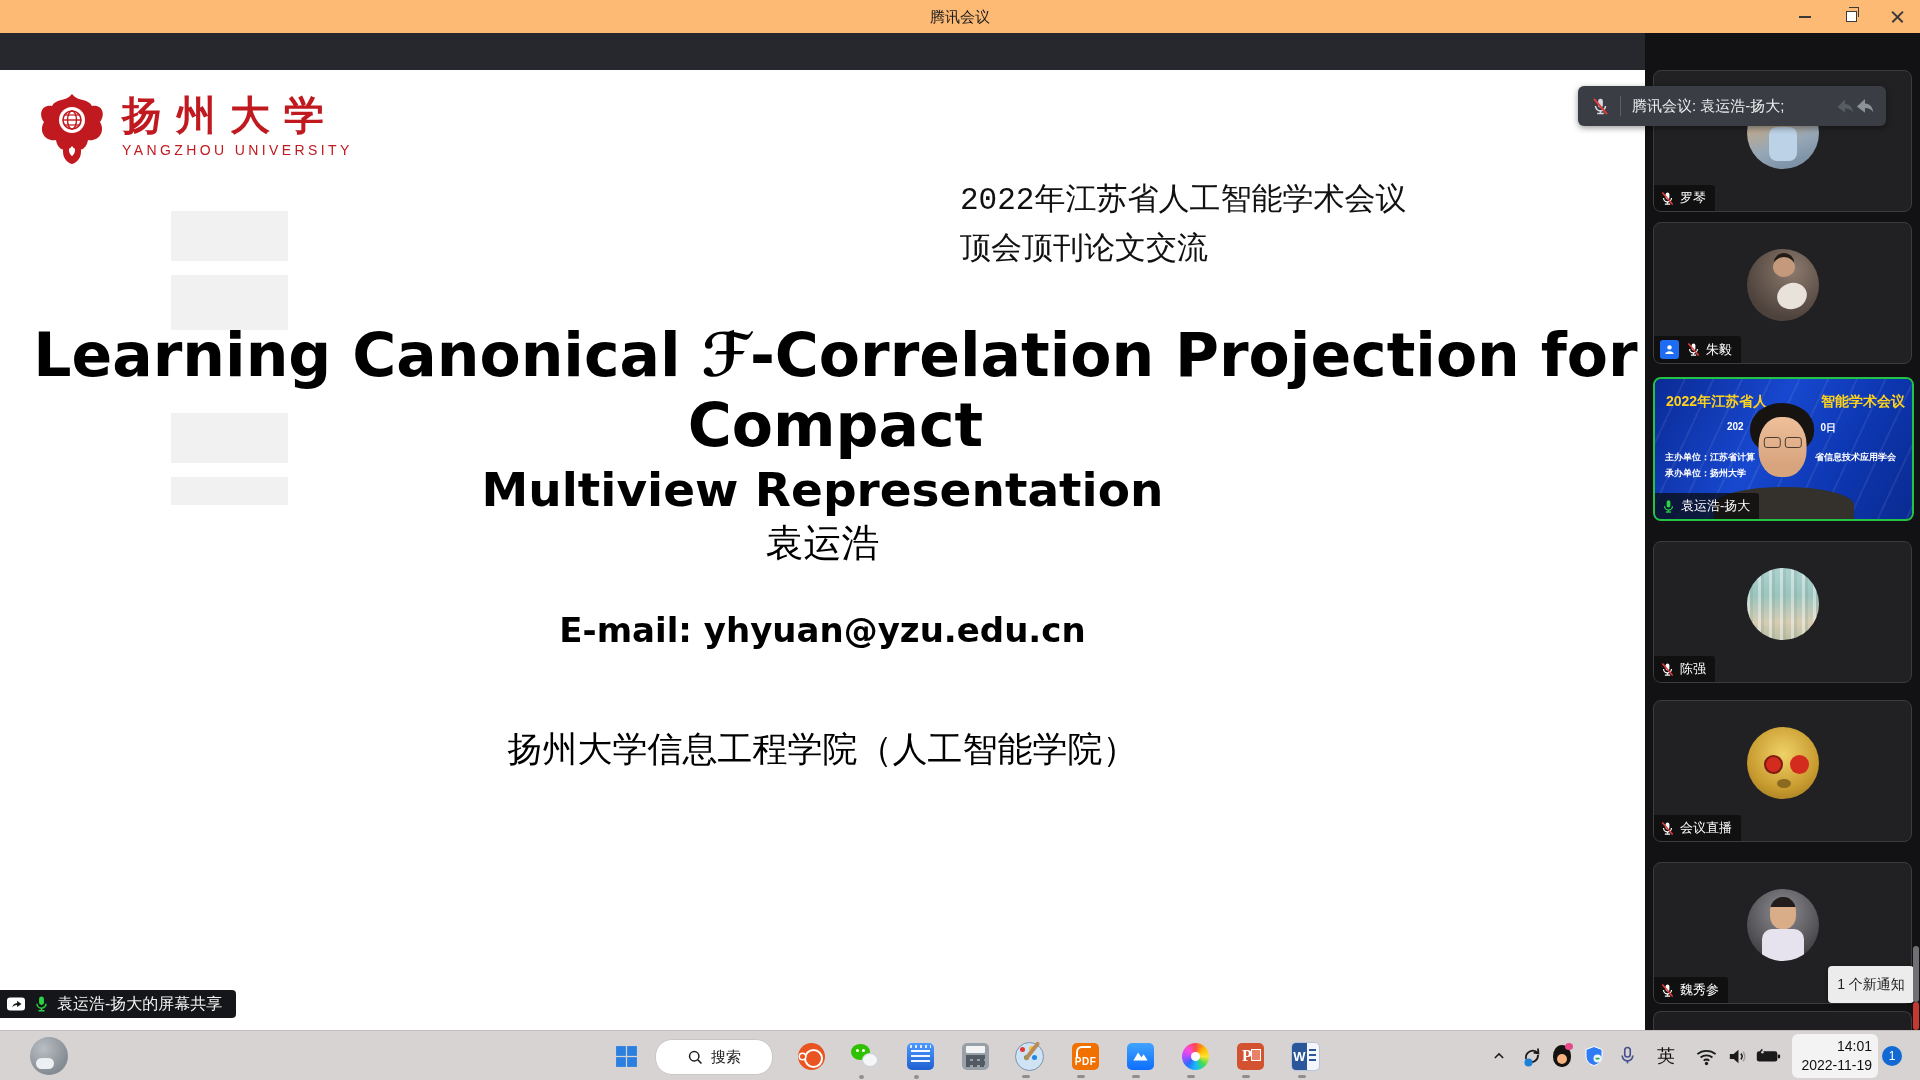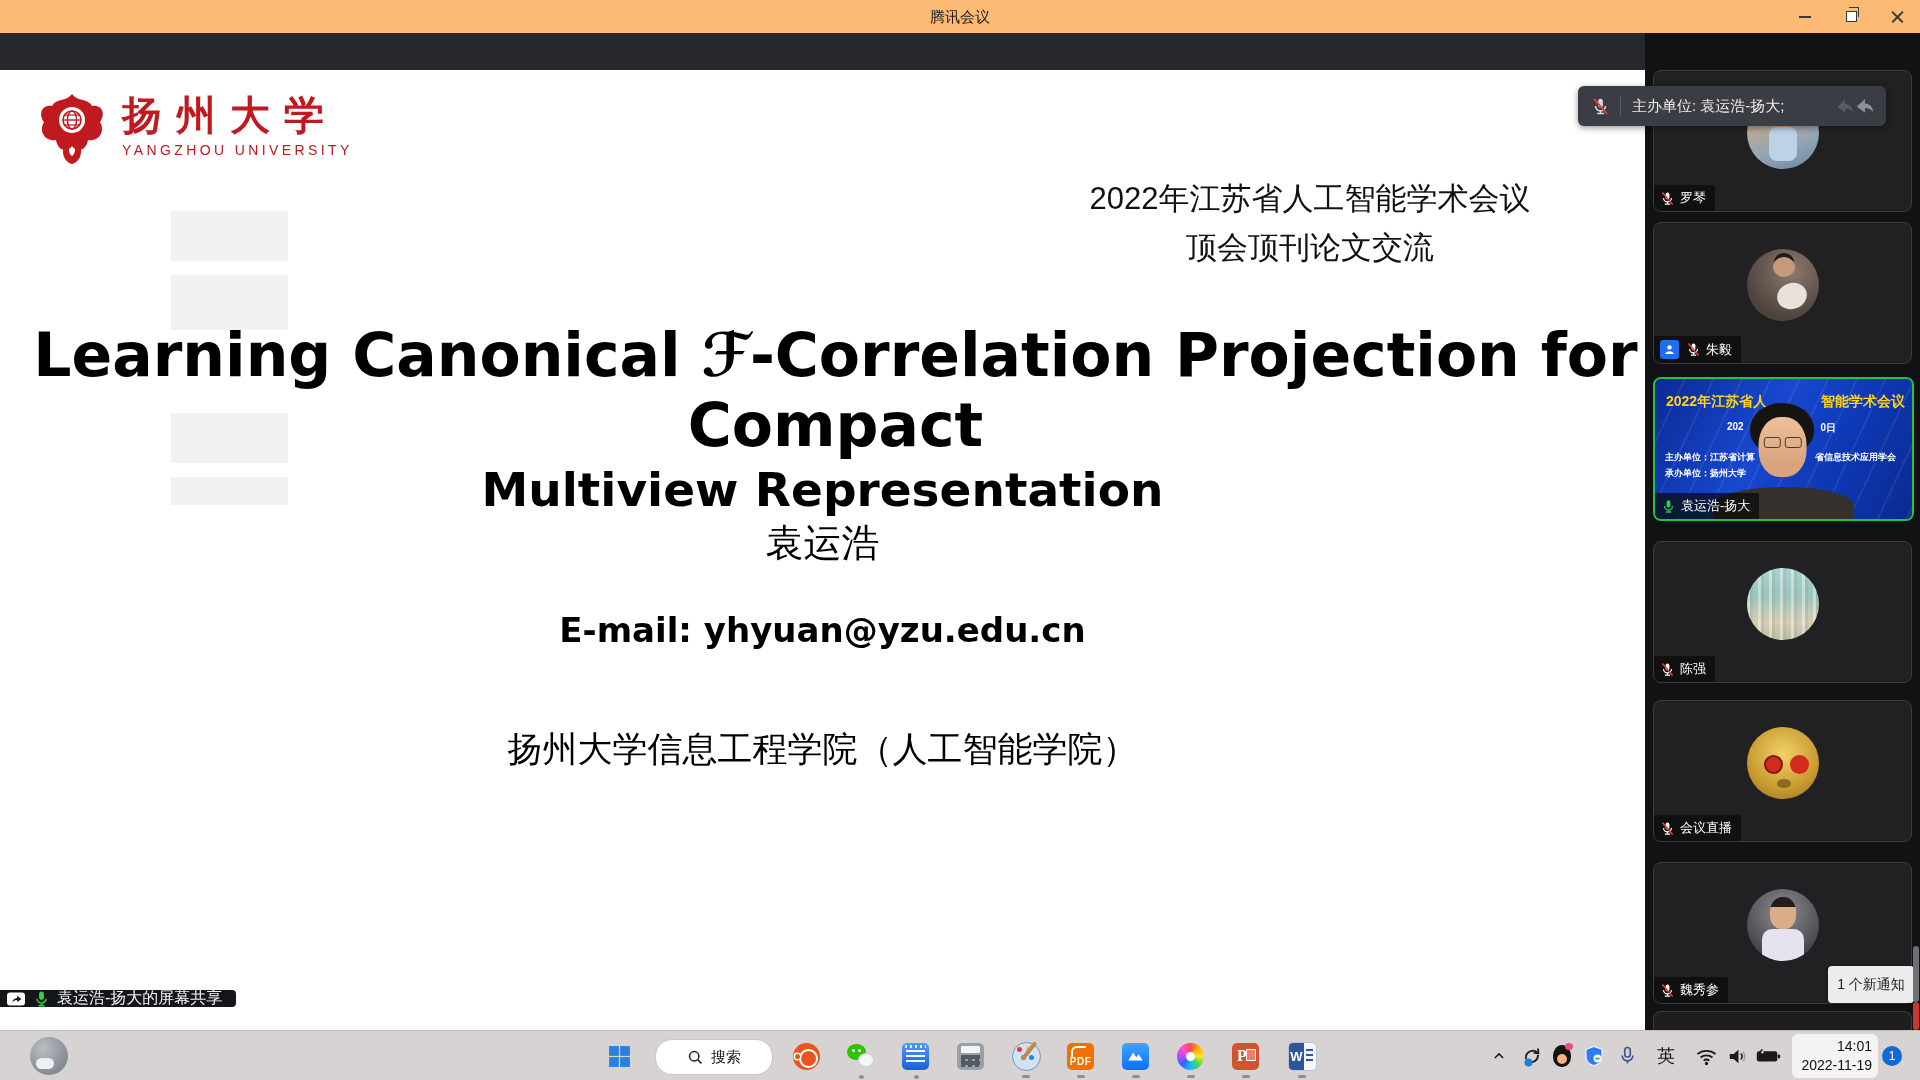--- a/index.html
+++ b/index.html
@@ -25,37 +25,37 @@
 
   
   .slide{position:absolute;left:0;top:70px;width:1645px;height:960px;background:#ffffff;z-index:5;}
   .ghost{position:absolute;background:#f1f1f2;}
   .logo{position:absolute;left:36px;top:22px;display:flex;align-items:flex-start;}
   .logo-emblem{width:72px;height:78px;}
   .logo-text{margin-left:14px;padding-top:4px;}
   .logo-cn{font-family:"Liberation Serif","DejaVu Serif",serif;font-weight:bold;
            color:#c0191f;font-size:40px;letter-spacing:14px;line-height:1.0;white-space:nowrap;}
   .logo-en{color:#c0191f;font-size:14px;letter-spacing:3.4px;margin-top:6px;white-space:nowrap;}
-  .conf{position:absolute;left:960px;top:108px;width:700px;text-align:center;
-        font-family:Liberation Sans, sans-serif;color:#111;}
+  .conf{position:absolute;left:960px;top:108px;width:700px;
+        font-family:Liberation Mono, monospace;color:#111;}
   .conf-l1{font-size:31px;}
   .conf-l2{font-size:31px;margin-top:7px;}
   .slide-title{position:absolute;left:0;top:250px;width:1645px;text-align:center;color:#000;
                font-family:"DejaVu Sans",sans-serif;font-weight:600;}
   .slide-title .t1{font-size:60px;margin-left:26px;}
   .slide-title .t2{font-size:47px;margin-top:2px;}
   .author{position:absolute;left:0;top:448px;width:1645px;text-align:center;
           font-family:"Liberation Serif","DejaVu Serif",serif;font-size:38px;color:#000;}
   .email{position:absolute;left:0;top:540px;width:1645px;text-align:center;
          font-family:"DejaVu Sans",sans-serif;font-weight:600;font-size:34px;color:#000;}
   .affil{position:absolute;left:0;top:656px;width:1645px;text-align:center;
          font-family:"Liberation Serif","DejaVu Serif",serif;font-size:35px;color:#000;}
 
   
-  .share-bar{position:absolute;left:0;top:990px;height:17px;display:flex;align-items:center;gap:8px;
+  .share-bar{position:absolute;left:0;top:990px;height:28px;display:flex;align-items:center;gap:8px;
              padding:0 14px 0 6px;background:#141619;border-radius:0 4px 4px 0;z-index:40;}
   .share-bar .txt{color:#f2f2f2;font-size:16px;white-space:nowrap;}
   .share-ico{width:20px;height:18px;display:inline-flex;}
   .mic-green{width:15px;height:18px;display:inline-flex;}
 
   
   .sidebar{position:absolute;left:1645px;top:33px;width:275px;height:997px;background:#121214;z-index:20;}
   .tile{position:absolute;left:8px;width:257px;height:140px;background:#212123;
         border:1px solid #3c3c3f;border-radius:8px;overflow:hidden;}
   .tile.speaking{border:2px solid #23c343;}
@@ -123,21 +123,21 @@
   .notif span{color:#222;font-size:14px;white-space:nowrap;}
   .vscroll{position:absolute;left:1913px;top:70px;width:6px;height:960px;z-index:46;}
   .vscroll .thumb{position:absolute;left:0;top:876px;width:6px;height:56px;border-radius:3px;background:#707074;}
   .vscroll .red{position:absolute;left:0;top:932px;width:6px;height:28px;border-radius:3px;background:#c23a31;}
   .tile-partial{position:absolute;left:8px;top:978px;width:257px;height:19px;background:#1e1e20;
                 border:1px solid #3c3c3f;border-bottom:none;border-radius:8px 8px 0 0;}
 
   
   .taskbar{position:absolute;left:0;top:1030px;width:1920px;height:50px;background:#d6d3d2;
            border-top:1px solid rgba(0,0,0,.10);z-index:60;}
-  .tb-item{position:absolute;top:9px;width:32px;height:32px;display:flex;align-items:center;justify-content:flex-start;}
+  .tb-item{position:absolute;top:9px;width:32px;height:32px;display:flex;align-items:center;justify-content:flex-end;}
   .tb-dash{position:absolute;top:44px;width:8px;height:3px;border-radius:2px;background:#8f8f8f;}
   .tb-dot{position:absolute;top:44px;width:5px;height:4px;border-radius:50%;background:#8f8f8f;}
   .tb-weather{position:absolute;left:30px;top:6px;width:38px;height:38px;border-radius:50%;
               background:radial-gradient(circle at 35% 30%,#b9bec4,#858b92 72%);}
   .tb-weather::after{content:"";position:absolute;left:6px;bottom:6px;width:18px;height:11px;border-radius:8px;background:#edf0f3;}
   .tb-search{position:absolute;left:655px;top:8px;width:116px;height:34px;background:#ffffff;border:1px solid #c9c6c5;
              border-radius:17px;display:flex;align-items:center;justify-content:center;gap:7px;}
   .tb-search span{font-size:15px;color:#1f1f1f;}
   .ico-box{width:27px;height:27px;border-radius:5px;position:relative;}
   .pdf-box{background:#f07000;display:flex;align-items:flex-end;justify-content:center;}
@@ -384,21 +384,21 @@
 
   <div class="toast">
     <svg class="mic" viewBox="0 0 16 16">
       <rect x="6" y="1.5" width="4" height="7.5" rx="2" fill="#d8d9dc"></rect>
       <path d="M3.8 7.5a4.2 4.2 0 0 0 8.4 0" fill="none" stroke="#d8d9dc" stroke-width="1.3"></path>
       <line x1="8" y1="11.7" x2="8" y2="13.6" stroke="#d8d9dc" stroke-width="1.3"></line>
       <line x1="5.2" y1="13.9" x2="10.8" y2="13.9" stroke="#d8d9dc" stroke-width="1.3"></line>
       <line x1="2.5" y1="1.5" x2="13.5" y2="14.5" stroke="#e03c3c" stroke-width="1.7"></line>
       </svg>
     <span class="div"></span>
-    <span class="txt">主办单位: 袁运浩-扬大;</span>
+    <span class="txt">腾讯会议: 袁运浩-扬大;</span>
     <span class="arrows">
       <svg viewBox="0 0 24 24" style="opacity:.55">
         <path d="M5 13 L12 6 v4.2 c4.6.3 6.6 3 7.4 7.6 -2-2.6-4-3.6-7.4-3.6 V18 Z" fill="#70747c"></path>
         </svg>
       <svg viewBox="0 0 24 24" style="margin-left:-6px">
         <path d="M4.5 12.5 L12 5.5 v4.2 c4.8.3 6.9 3.2 7.7 8 -2.1-2.7-4.2-3.8-7.7-3.8 v4.4 Z" fill="#8c9097"></path>
         </svg>
     </span>
   </div>
 

